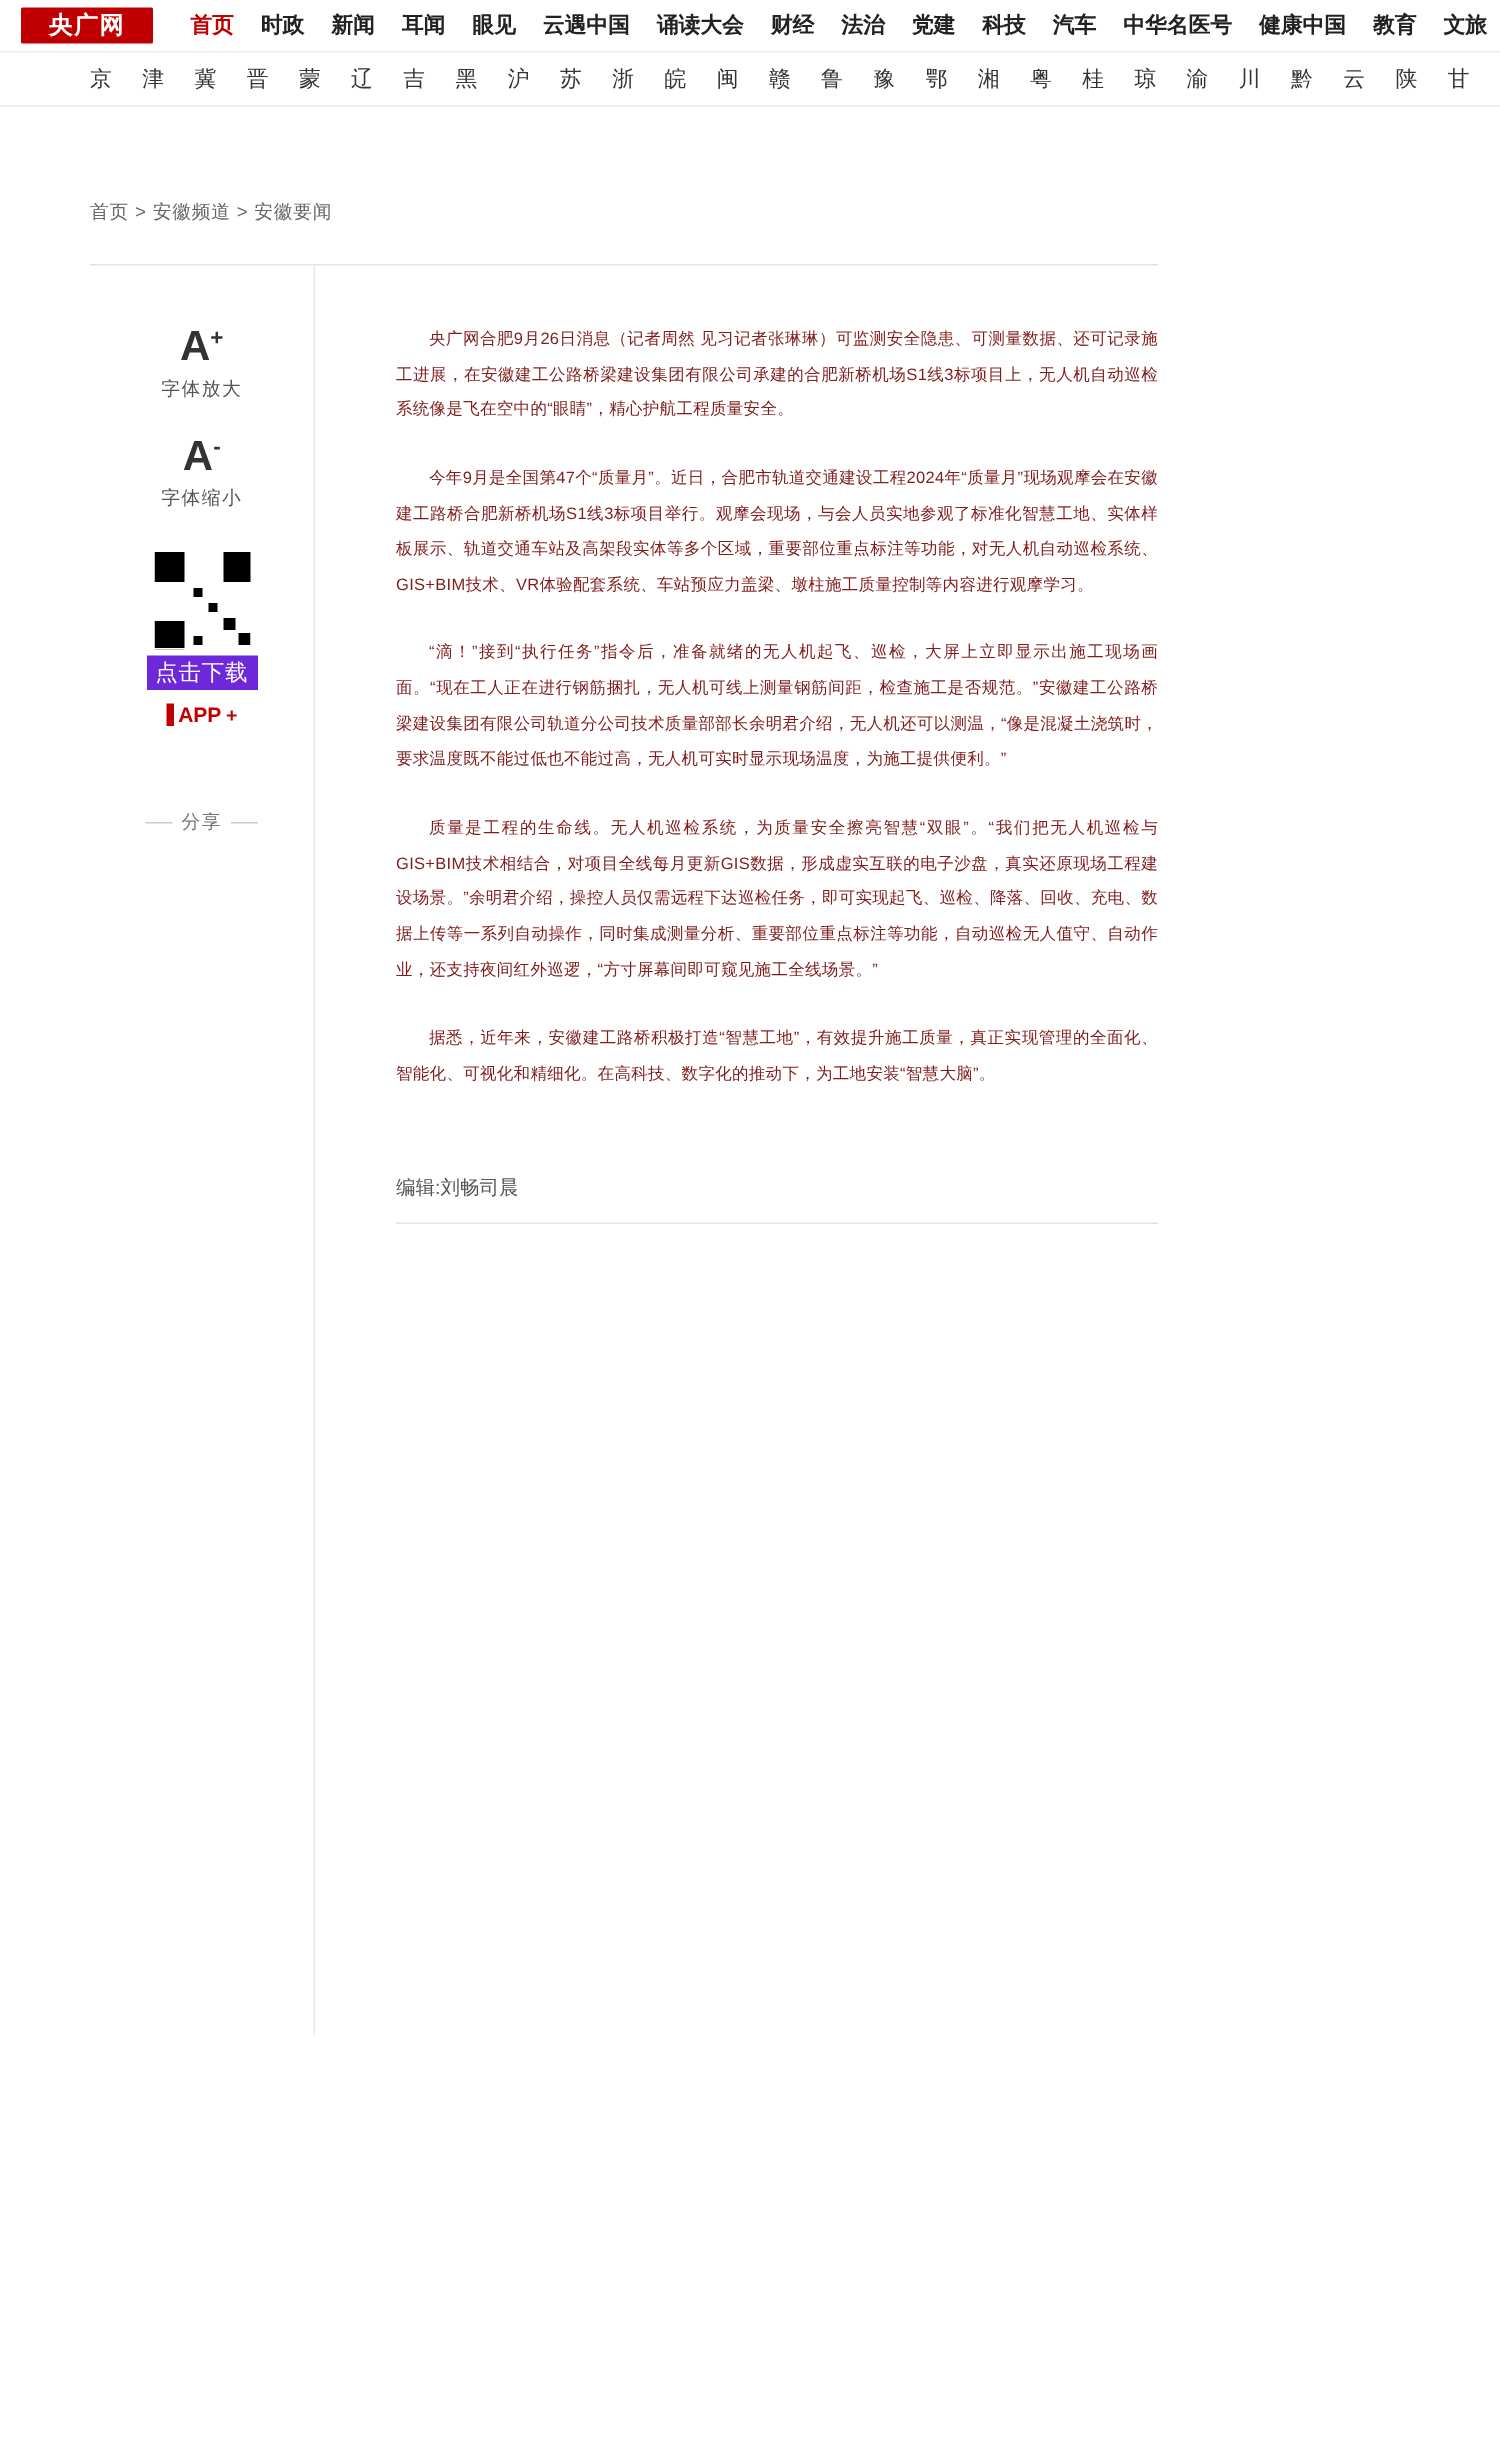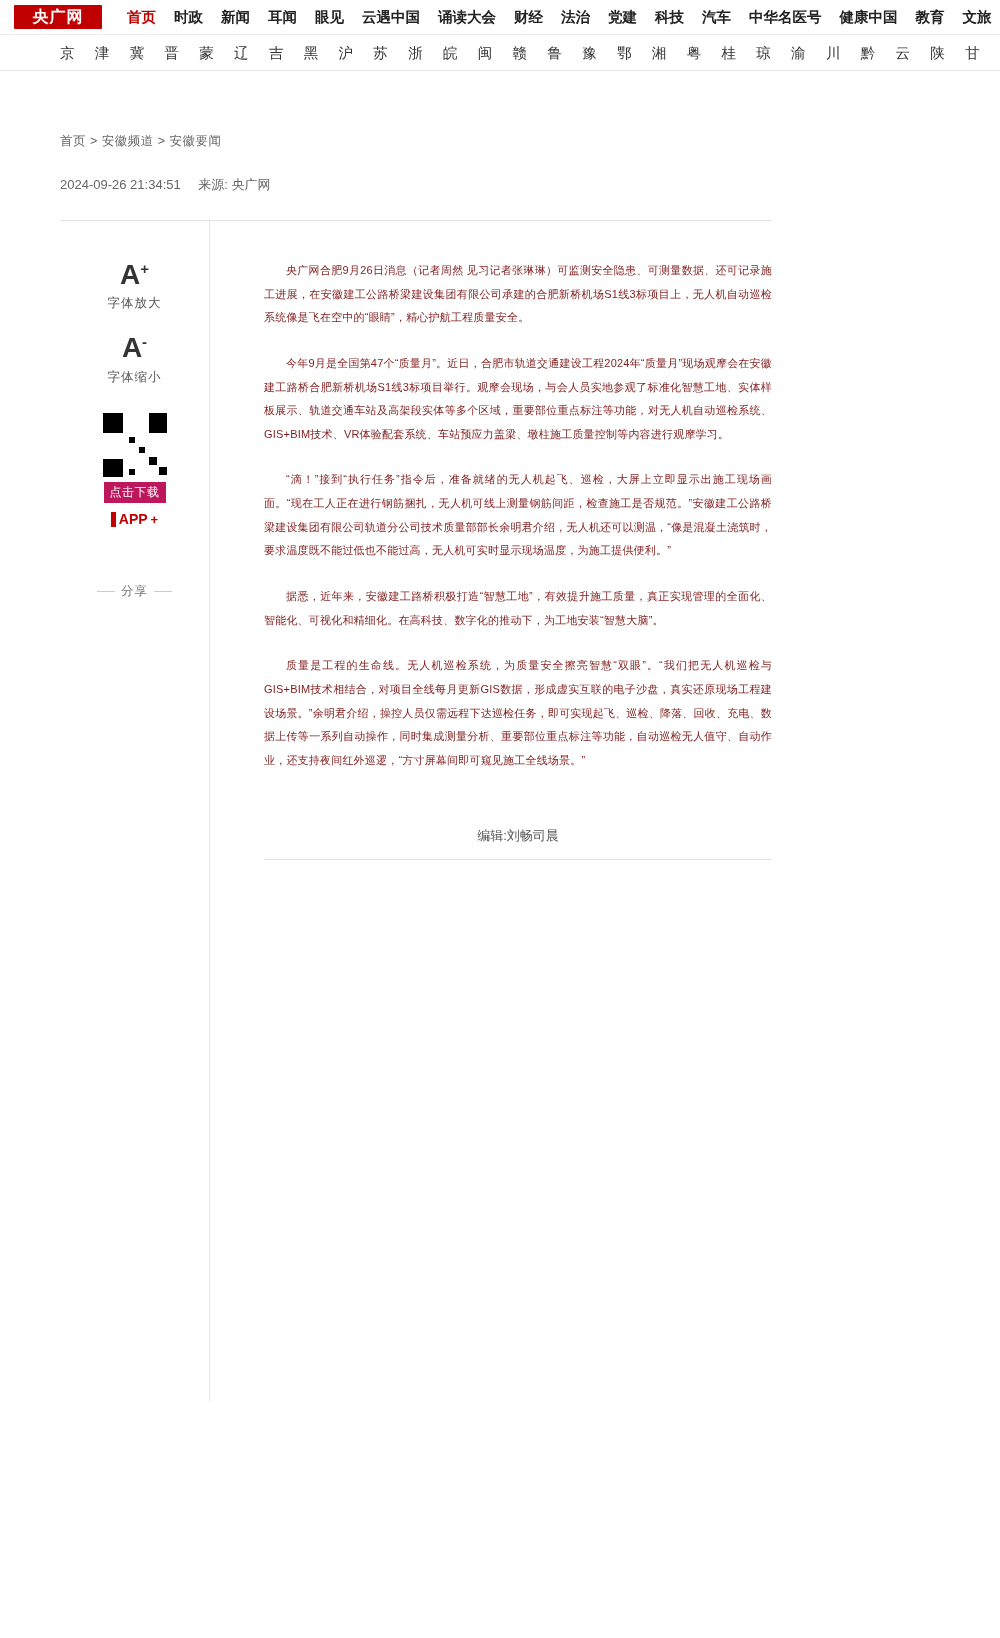--- a/index.html
+++ b/index.html
@@ -142,23 +142,23 @@
       linear-gradient(#000,#000) 26px 24px/6px 6px no-repeat,
       linear-gradient(#000,#000) 36px 34px/6px 6px no-repeat,
       linear-gradient(#000,#000) 46px 44px/8px 8px no-repeat,
       linear-gradient(#000,#000) 56px 54px/8px 8px no-repeat,
       linear-gradient(#000,#000) 26px 56px/6px 6px no-repeat,
       #fff;
     border: 1px solid #fff;
   }
   .qr-btn {
     margin-top: 4px;
-    background: #be185d;
+    background: #6d28d9;
     color: #fff;
-    font-size: 12px;
+    font-size: 15px;
     padding: 2px 6px;
     letter-spacing: 0.5px;
   }
   .app-line {
     margin-top: 8px;
     display: flex;
     align-items: flex-end;
     justify-content: center;
     gap: 3px;
     color: #c00000;
@@ -187,21 +187,21 @@
   .article p {
     font-size: 11px;
     line-height: 2.15;
     color: #7f1d1d;
     margin: 0 0 22px 0;
     text-indent: 2em;
     text-align: justify;
     letter-spacing: 0.2px;
   }
   .editor {
-    text-align: center;
+    text-align: left;
     font-size: 13px;
     color: #555;
     margin-top: 54px;
   }
   .bottom-rule {
     border: none;
     border-top: 1px solid #e3e3e3;
     margin: 14px 0 0 0;
   }
 </style>
@@ -264,25 +264,20 @@
 
   <div class="breadcrumb">
     <a href="#" style="color:#666;text-decoration:none">首页</a>
     <span>&gt;</span>
     <a href="#" style="color:#666;text-decoration:none">安徽频道</a>
     <span>&gt;</span>
     <a href="#" style="color:#666;text-decoration:none">安徽要闻</a>
   </div>
 
 
-  <div class="meta">
-    <span>2024-09-26 21:34:51</span>
-    <span class="source">来源:</span>
-    <span>央广网</span>
-  </div>
 
   <hr class="divider">
 
   <div class="content">
 
     <div class="tools">
       <div class="tool-block">
         <div class="tool-big">
           <span>A</span><sup>+</sup>
         </div>
@@ -310,21 +305,21 @@
         <span class="ln"></span>
         <span>分享</span>
         <span class="ln"></span>
       </div>
     </div>
 
     <div class="article">
       <p>央广网合肥9月26日消息（记者周然 见习记者张琳琳）可监测安全隐患、可测量数据、还可记录施工进展，在安徽建工公路桥梁建设集团有限公司承建的合肥新桥机场S1线3标项目上，无人机自动巡检系统像是飞在空中的“眼睛”，精心护航工程质量安全。</p>
       <p>今年9月是全国第47个“质量月”。近日，合肥市轨道交通建设工程2024年“质量月”现场观摩会在安徽建工路桥合肥新桥机场S1线3标项目举行。观摩会现场，与会人员实地参观了标准化智慧工地、实体样板展示、轨道交通车站及高架段实体等多个区域，重要部位重点标注等功能，对无人机自动巡检系统、GIS+BIM技术、VR体验配套系统、车站预应力盖梁、墩柱施工质量控制等内容进行观摩学习。</p>
       <p>“滴！”接到“执行任务”指令后，准备就绪的无人机起飞、巡检，大屏上立即显示出施工现场画面。“现在工人正在进行钢筋捆扎，无人机可线上测量钢筋间距，检查施工是否规范。”安徽建工公路桥梁建设集团有限公司轨道分公司技术质量部部长余明君介绍，无人机还可以测温，“像是混凝土浇筑时，要求温度既不能过低也不能过高，无人机可实时显示现场温度，为施工提供便利。”</p>
+      <p>质量是工程的生命线。无人机巡检系统，为质量安全擦亮智慧“双眼”。“我们把无人机巡检与GIS+BIM技术相结合，对项目全线每月更新GIS数据，形成虚实互联的电子沙盘，真实还原现场工程建设场景。”余明君介绍，操控人员仅需远程下达巡检任务，即可实现起飞、巡检、降落、回收、充电、数据上传等一系列自动操作，同时集成测量分析、重要部位重点标注等功能，自动巡检无人值守、自动作业，还支持夜间红外巡逻，“方寸屏幕间即可窥见施工全线场景。”</p>
       <p>据悉，近年来，安徽建工路桥积极打造“智慧工地”，有效提升施工质量，真正实现管理的全面化、智能化、可视化和精细化。在高科技、数字化的推动下，为工地安装“智慧大脑”。</p>
-      <p>质量是工程的生命线。无人机巡检系统，为质量安全擦亮智慧“双眼”。“我们把无人机巡检与GIS+BIM技术相结合，对项目全线每月更新GIS数据，形成虚实互联的电子沙盘，真实还原现场工程建设场景。”余明君介绍，操控人员仅需远程下达巡检任务，即可实现起飞、巡检、降落、回收、充电、数据上传等一系列自动操作，同时集成测量分析、重要部位重点标注等功能，自动巡检无人值守、自动作业，还支持夜间红外巡逻，“方寸屏幕间即可窥见施工全线场景。”</p>
 
       <div class="editor">编辑:刘畅司晨</div>
       <hr class="bottom-rule">
     </div>
 
   </div>
 </div>
 
 </body></html>

